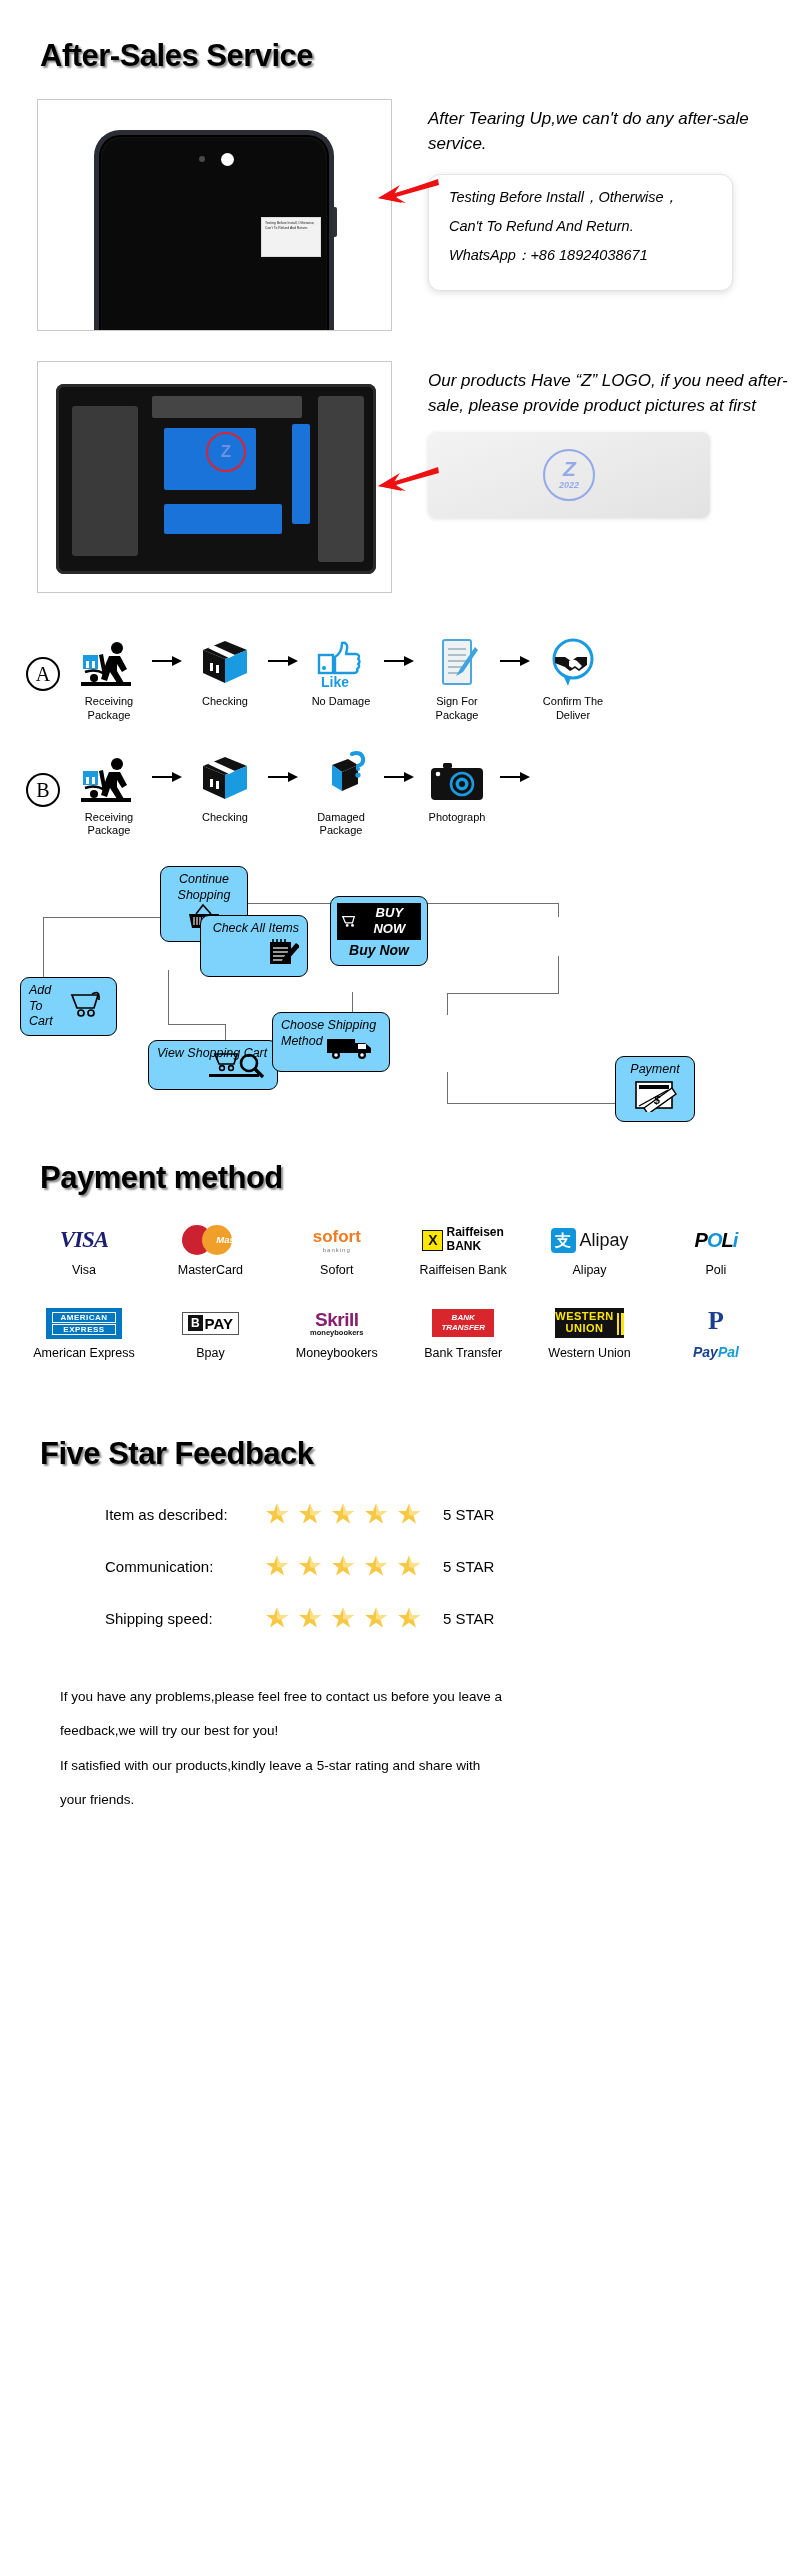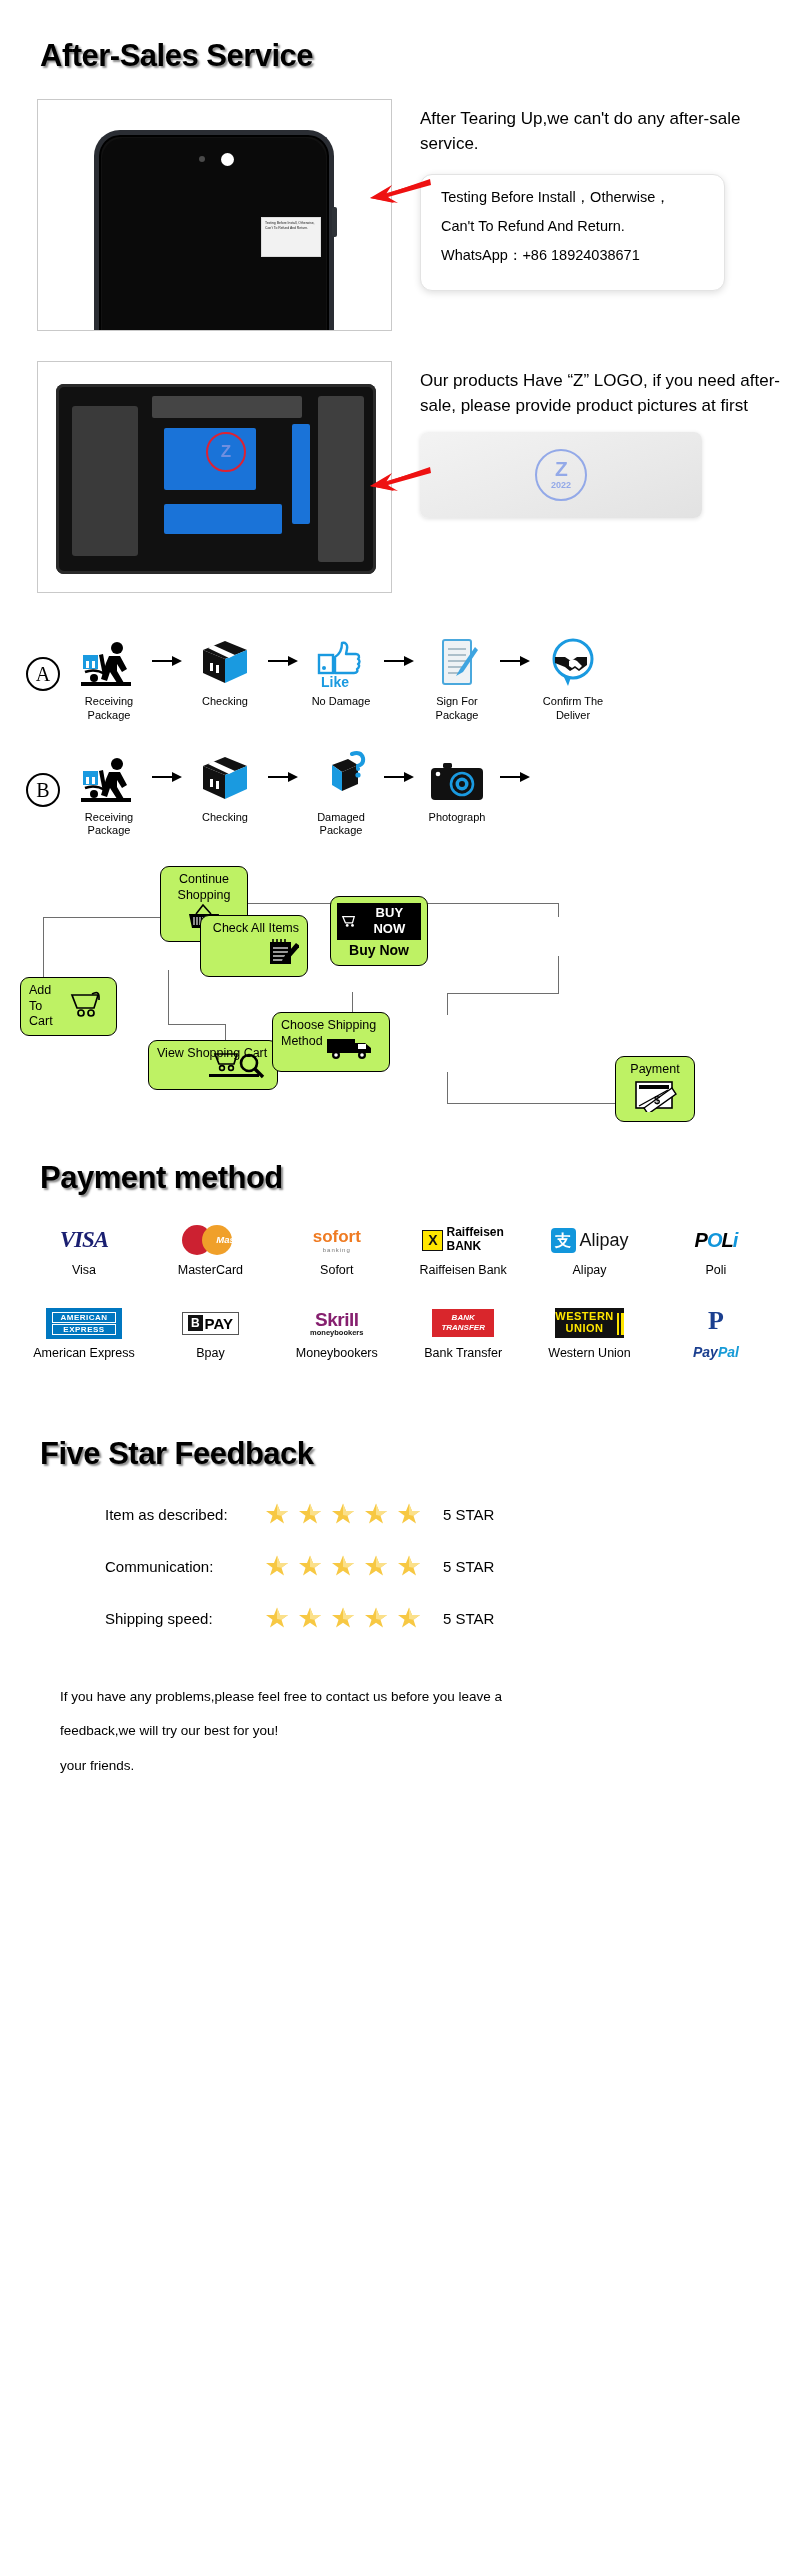--- a/index.html
+++ b/index.html
@@ -25,21 +25,21 @@
   .afs-head { padding: 38px 0 0 40px; }
   .afs-row { display: flex; padding-left: 37px; margin-top: 25px; }
   .photo-box {
     width: 355px; height: 232px;
     border: 1px solid #c9c9c9;
     background: #fff;
     position: relative;
     overflow: hidden;
     flex: none;
   }
-  .afs-right { margin-left: 28px; width: 360px; position: relative; padding-top: 8px; }
+  .afs-right { margin-left: 36px; width: 360px; position: relative; padding-top: 8px; font-style: italic; }
   .afs-caption { font-size: 17px; line-height: 1.45; color: #000; }
   .note-card {
     margin-top: 18px;
     border: 1px solid #e3e3e3;
     border-radius: 12px;
     background: #fff;
     box-shadow: 0 2px 7px rgba(0,0,0,0.13);
     padding: 8px 20px 20px 20px;
     width: 305px;
   }
@@ -120,22 +120,22 @@
   .proc-step { width: 82px; text-align:center; }
   .proc-step .icon-box { height: 56px; display:flex; align-items:flex-end; justify-content:center; }
   .proc-step .step-label { font-size: 11px; line-height: 1.25; margin-top: 6px; }
   .proc-arrow { width: 34px; height: 56px; display:flex; align-items:center; justify-content:center; flex:none; }
 
   
   .shop-head { padding: 48px 0 0 40px; }
   .flow { position: relative; width: 800px; height: 260px; margin-top: 22px; }
   .node {
     position: absolute;
-    border: 1.3px solid #000; border-radius: 9px; background: #bef264;
-    padding: 5px 8px; font-size: 12.5px; line-height: 1.25;
+    border: 1.3px solid #000; border-radius: 9px; background: #7dd3fc;
+    padding: 5px 8px; font-size: 12.5px; line-height: 1.25; font-style: italic;
   }
   .node .n-label { white-space: nowrap; }
   .line { position:absolute; background:#6e6e6e; }
   .line.h { height: 1px; }
   .line.v { width: 1px; }
 
   
   .pay-head { padding: 40px 0 0 40px; }
   .pay-grid { margin-top: 26px; padding: 0 24px; }
   .pay-row { display:flex; justify-content:space-between; align-items:flex-end; margin-bottom: 26px; }
@@ -782,16 +782,17 @@
             <path d="M12 1.5 L15 9 L23 9 L16.5 13.8 L12 13 Z" fill="#fbe08a"></path>
           </svg>
       </div>
       <div class="fb-score">5 STAR</div>
     </div>
   </div>
 
   <div class="fb-note">
     <p>If you have any problems,please feel free to contact us before you leave a</p>
     <p>feedback,we will try our best for you!</p>
+    <p>If satisfied with our products,kindly leave a 5-star rating and share with</p>
     <p>your friends.</p>
   </div>
 
 </div>
 
 </body></html>

